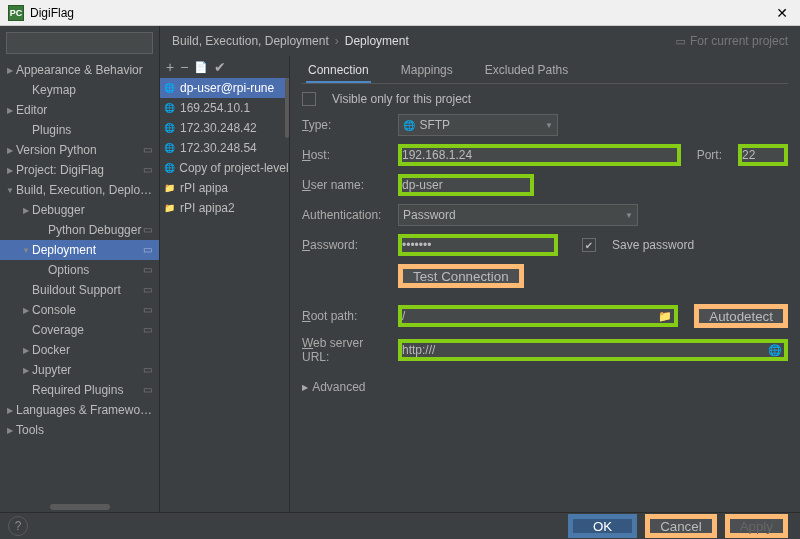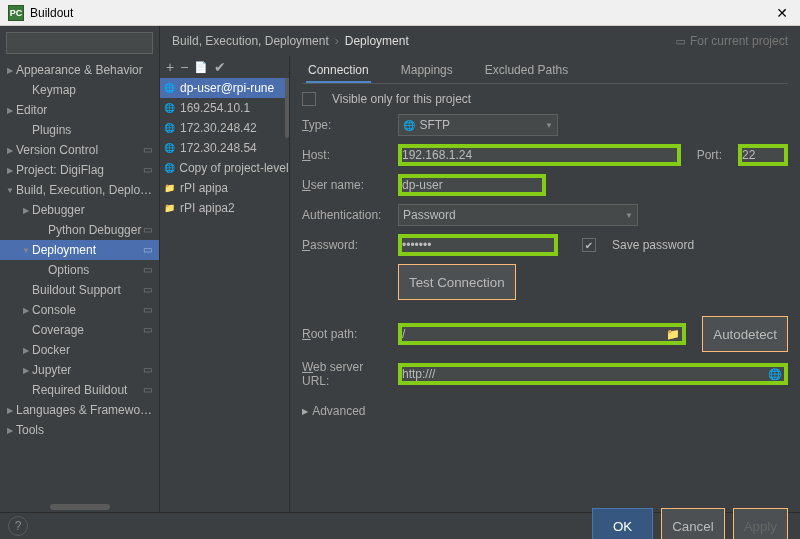--- a/index.html
+++ b/index.html
@@ -46,36 +46,36 @@
   .tab.active { color: #ddd; border-bottom: 2px solid #4a88c7; }
   .form { padding-top: 8px; display: flex; flex-direction: column; gap: 8px; }
   .row { display: flex; align-items: center; gap: 16px; }
   .row .lbl { width: 80px; color: #aaa; }
   .row .lbl .u { text-decoration: underline; }
   .input, select { background: #45494a; border: 4px solid #84cc16; color: #bbb; height: 22px; padding: 0 0; font-size: 12px; outline: none; }
   .select-like { background: #45494a; border: 1px solid #5e6060; color: #bbb; height: 22px; padding: 0 4px; display: flex; align-items: center; justify-content: space-between; }
   .select-like .caret { font-size: 8px; color: #888; }
   .chk { width: 14px; height: 14px; border: 1px solid #6a6a6a; display: inline-flex; align-items: center; justify-content: center; font-size: 10px; color: #bbb; }
   .chk.checked::before { content: "✔"; }
-  .btn { background: #4c5052; border: 1px solid #fdba74; color: #bbb; height: 36px; padding: 0 10px; cursor: pointer; }
+  .btn { background: #4c5052; border: 5px solid #fdba74; color: #bbb; height: 24px; padding: 0 10px; cursor: pointer; }
   .field-icon { font-size: 11px; color: #888; position: absolute; right: 6px; top: 50%; transform: translateY(-50%); }
   .rel { position: relative; flex: 1; }
   .advanced { display: flex; align-items: center; gap: 4px; margin-top: 8px; cursor: pointer; color: #aaa; }
   .advanced .arrow { font-size: 8px; }
   .footer { height: 27px; border-top: 1px solid #2b2b2b; display: flex; align-items: center; justify-content: flex-end; gap: 8px; padding: 0 12px; }
   .footer .btn.primary { background: #365880; border-color: #4a78a8; color: #fff; padding: 0 20px; margin-left: 11px; }
   .footer .btn.disabled { color: #666; }
   .srv-scroll { position: absolute; right: 0; top: 22px; width: 4px; height: 60px; background: #5a5a5a; border-radius: 2px; }
 </style>
 </head>
 <body>
 
 <div class="titlebar">
   <span class="icon">PC</span>
-  <span>Buildout</span>
+  <span>DigiFlag</span>
   <span class="close">✕</span>
 </div>
 
 <div class="content">
   <div class="sidebar">
     <div class="search-box">
       <svg viewBox="0 0 16 16" fill="none" stroke="#888" stroke-width="1.5">
           <circle cx="7" cy="7" r="4"></circle>
           <line x1="10" y1="10" x2="14" y2="14"></line>
         </svg>
@@ -93,21 +93,21 @@
         <div class="tree-item depth-0">
           <span class="arrow right"></span>
           <span class="label">Editor</span>
         </div>
         <div class="tree-item depth-1">
           <span class="arrow none"></span>
           <span class="label">Plugins</span>
         </div>
         <div class="tree-item depth-0">
           <span class="arrow right"></span>
-          <span class="label">Version Control</span>
+          <span class="label">Version Python</span>
           <span class="badge">▭</span>
         </div>
         <div class="tree-item depth-0">
           <span class="arrow right"></span>
           <span class="label">Project: DigiFlag</span>
           <span class="badge">▭</span>
         </div>
         <div class="tree-item depth-0">
           <span class="arrow down"></span>
           <span class="label">Build, Execution, Deployment</span>
@@ -150,21 +150,21 @@
           <span class="arrow right"></span>
           <span class="label">Docker</span>
         </div>
         <div class="tree-item depth-1">
           <span class="arrow right"></span>
           <span class="label">Jupyter</span>
           <span class="badge">▭</span>
         </div>
         <div class="tree-item depth-1">
           <span class="arrow none"></span>
-          <span class="label">Required Buildout</span>
+          <span class="label">Required Plugins</span>
           <span class="badge">▭</span>
         </div>
         <div class="tree-item depth-0">
           <span class="arrow right"></span>
           <span class="label">Languages &amp; Frameworks</span>
         </div>
         <div class="tree-item depth-0">
           <span class="arrow right"></span>
           <span class="label">Tools</span>
         </div>
@@ -250,21 +250,21 @@
 
           <div class="row">
             <span class="lbl"><span class="u">H</span>ost:</span>
             <input class="input" style="flex: 1 1 0%;" id="host" value="192.168.1.24">
             <span style="color:#aaa;">P<span class="u">o</span>rt:</span>
             <input class="input" style="width: 50px;" id="port" value="22">
           </div>
 
           <div class="row">
             <span class="lbl"><span class="u">U</span>ser name:</span>
-            <input class="input" style="width: 148px;" id="user" value="dp-user">
+            <input class="input" style="width: 136px;" id="user" value="dp-user">
           </div>
 
           <div class="row">
             <span class="lbl">Authentication:</span>
             <div class="select-like" style="width:240px;">
               <span>Password</span>
               <span class="caret">▼</span>
             </div>
           </div>
 

